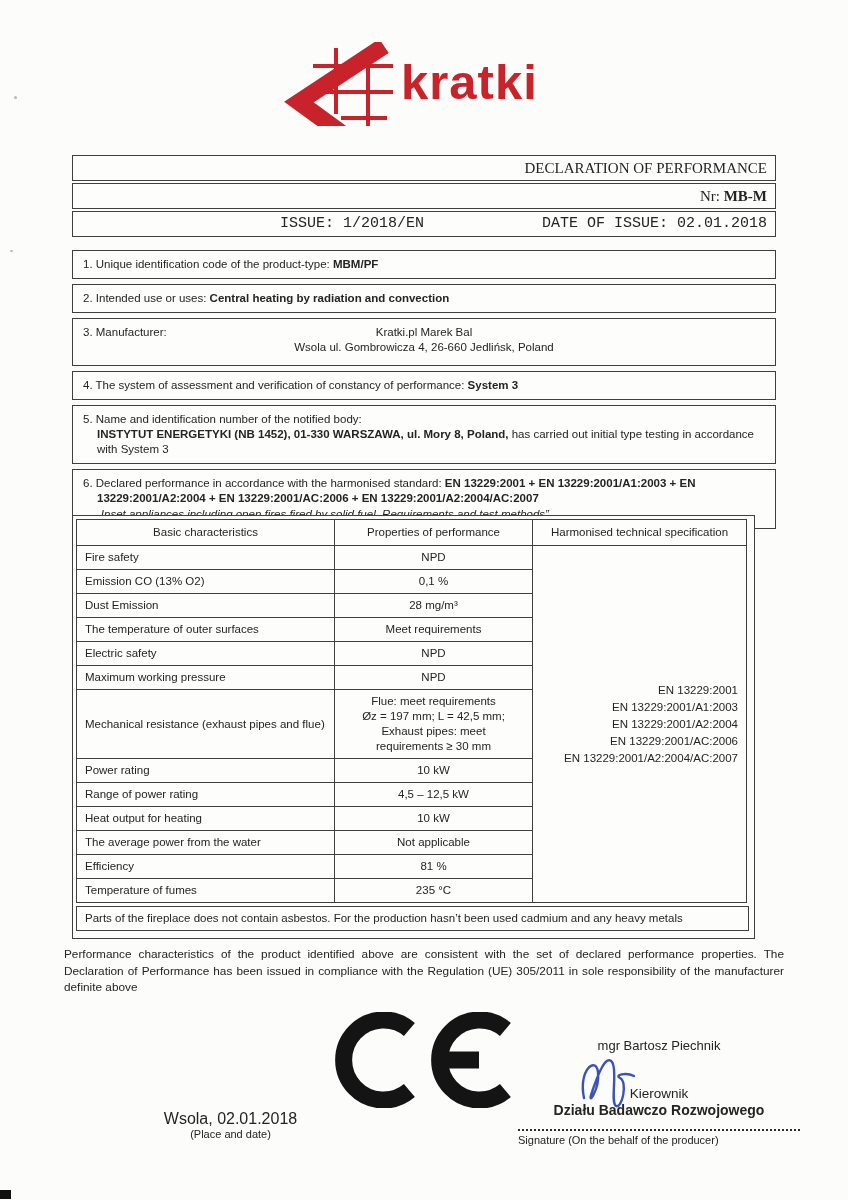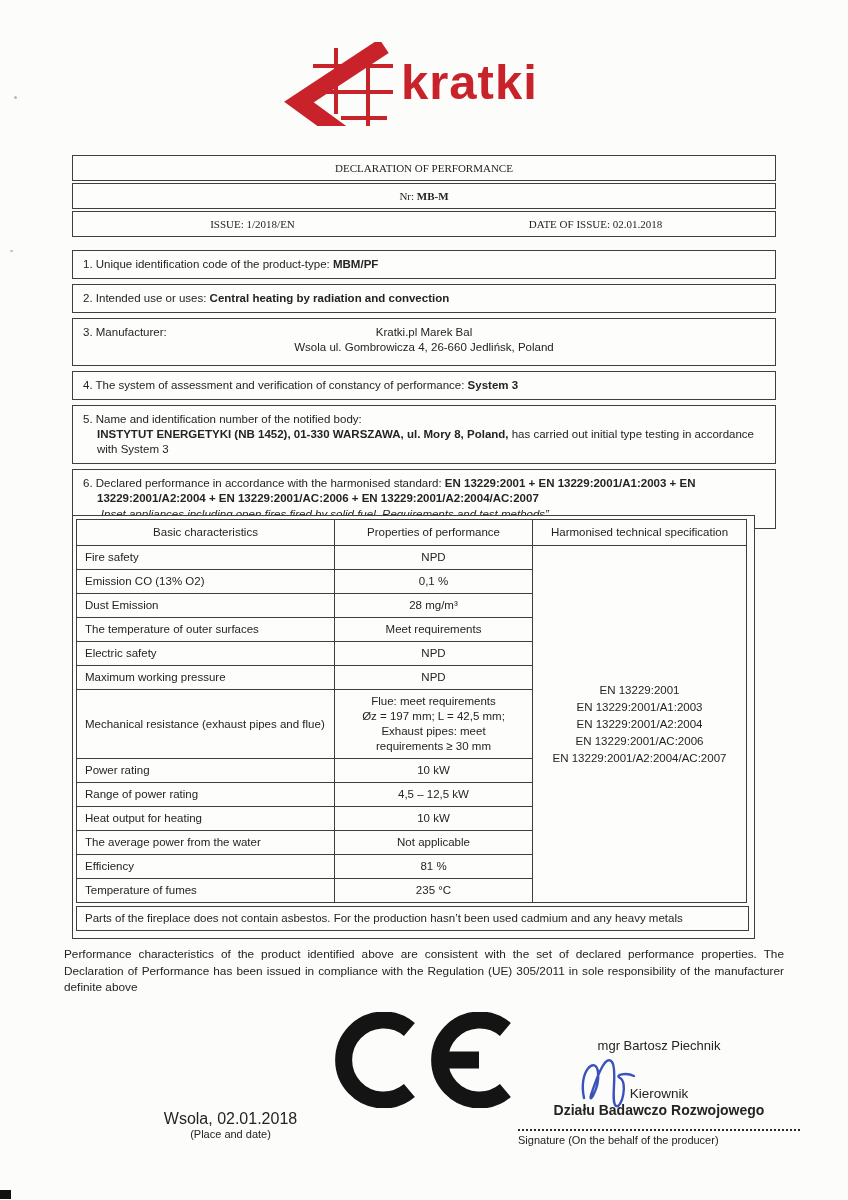--- a/index.html
+++ b/index.html
@@ -13,22 +13,22 @@
   .logo { position:absolute; top:42px; left:283px; display:flex; align-items:flex-start; }
   .logo-icon { width:112px; height:84px; }
   .logo-text {
     font-size:49px; font-weight:800; letter-spacing:1px; line-height:1;
     color:#c8232a; margin:16px 4px 0 6px; font-family:"Liberation Sans", sans-serif;text-align:center;
   }
   
   .doc-header { position:absolute; top:155px; left:72px; width:704px;
     font-family:"Liberation Serif", serif; }
   .dh-row { border:1px solid #3f3f3f; margin-bottom:2px; padding:4px 8px;
-    text-align:center; font-size:11px; line-height:16px; background:#fdfdfc; }
-  .dh-split { display:flex; }
+    text-align:right; font-size:15px; line-height:16px; background:#fdfdfc; }
+  .dh-split { display:flex;font-family:Liberation Mono, monospace; }
   .dh-split > div { flex:1; }
   .b { font-weight:700; }
   
   .items { position:absolute; top:250px; left:72px; width:704px; }
   .item-box { border:1px solid #3f3f3f; background:#fdfdfc; padding:6px 10px;
     font-size:11.5px; line-height:15px; margin-bottom:5px; }
   .item-box.mfr { position:relative; min-height:48px; }
   .mfr-label { position:absolute; left:10px; top:6px; }
   .mfr-center { text-align:center; font-weight:400; padding:0 60px; }
   .hang { padding-left:14px; text-indent:-14px; }
@@ -36,21 +36,21 @@
   .quote { font-style:italic; padding-left:14px; margin-top:1px; }
   
   .perf-wrap { position:absolute; top:515px; left:72px; width:683px;
     border:1px solid #3f3f3f; background:#fdfdfc; padding:3px 4px 7px 3px; }
   table.perf { border-collapse:collapse; table-layout:fixed; width:670px; }
   table.perf th, table.perf td { border:1px solid #3f3f3f; font-size:11.5px;
     line-height:15px; padding:4px 8px; font-weight:400; }
   table.perf th { text-align:center; height:26px; }
   td.nm { text-align:left; text-align:justify; height:23px; }
   td.val { text-align:center; }
-  td.spec { text-align:center; vertical-align:middle; }
+  td.spec { text-align:right; vertical-align:middle; }
   .spec div { line-height:17px; }
   td.mech-val { white-space:pre-line; text-align:center;margin-left:20px; }
   .note-box { border:1px solid #3f3f3f; margin:3px 1px 0 0; padding:4px 8px;
     font-size:11.5px; line-height:15px; }
   
   .closing { position:absolute; top:946px; left:64px; width:720px;
     font-size:11.8px; line-height:16.5px; text-align:justify; }
   .ce { position:absolute; top:1012px; left:335px; }
   .sig-block { position:absolute; top:1038px; left:518px; width:282px; font-size:13px; }
   .sig-name { text-align:center; }

